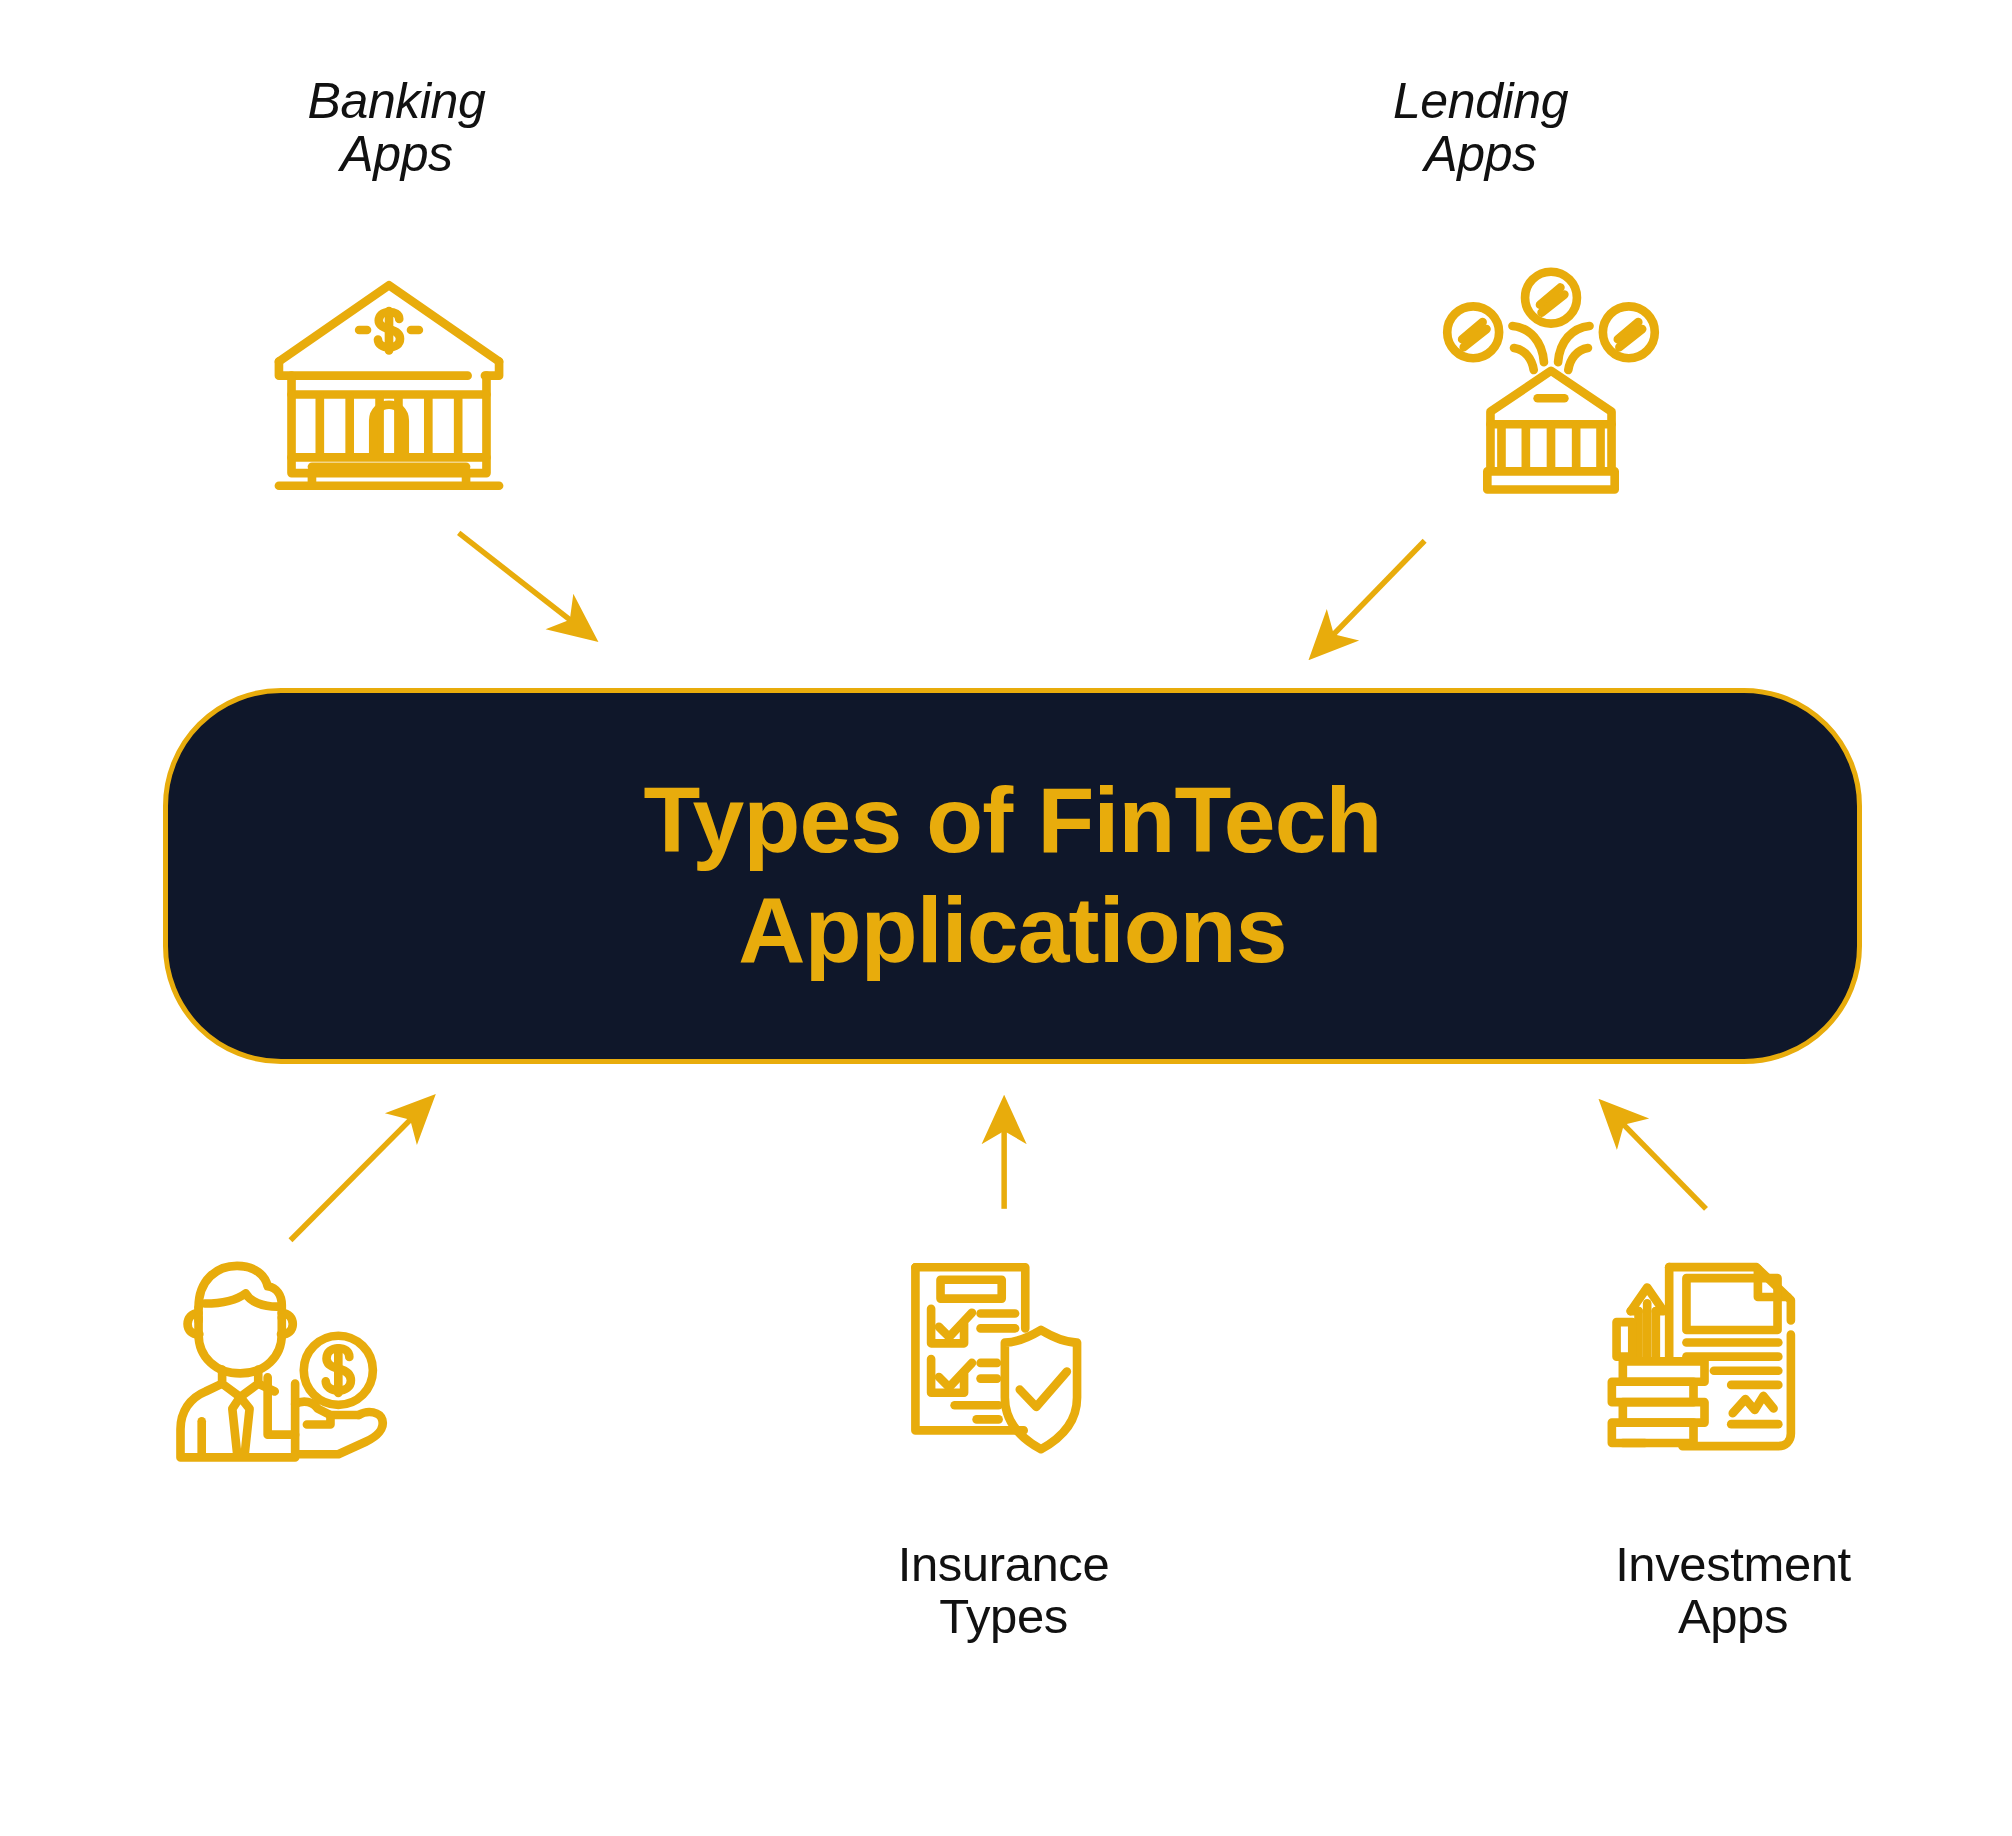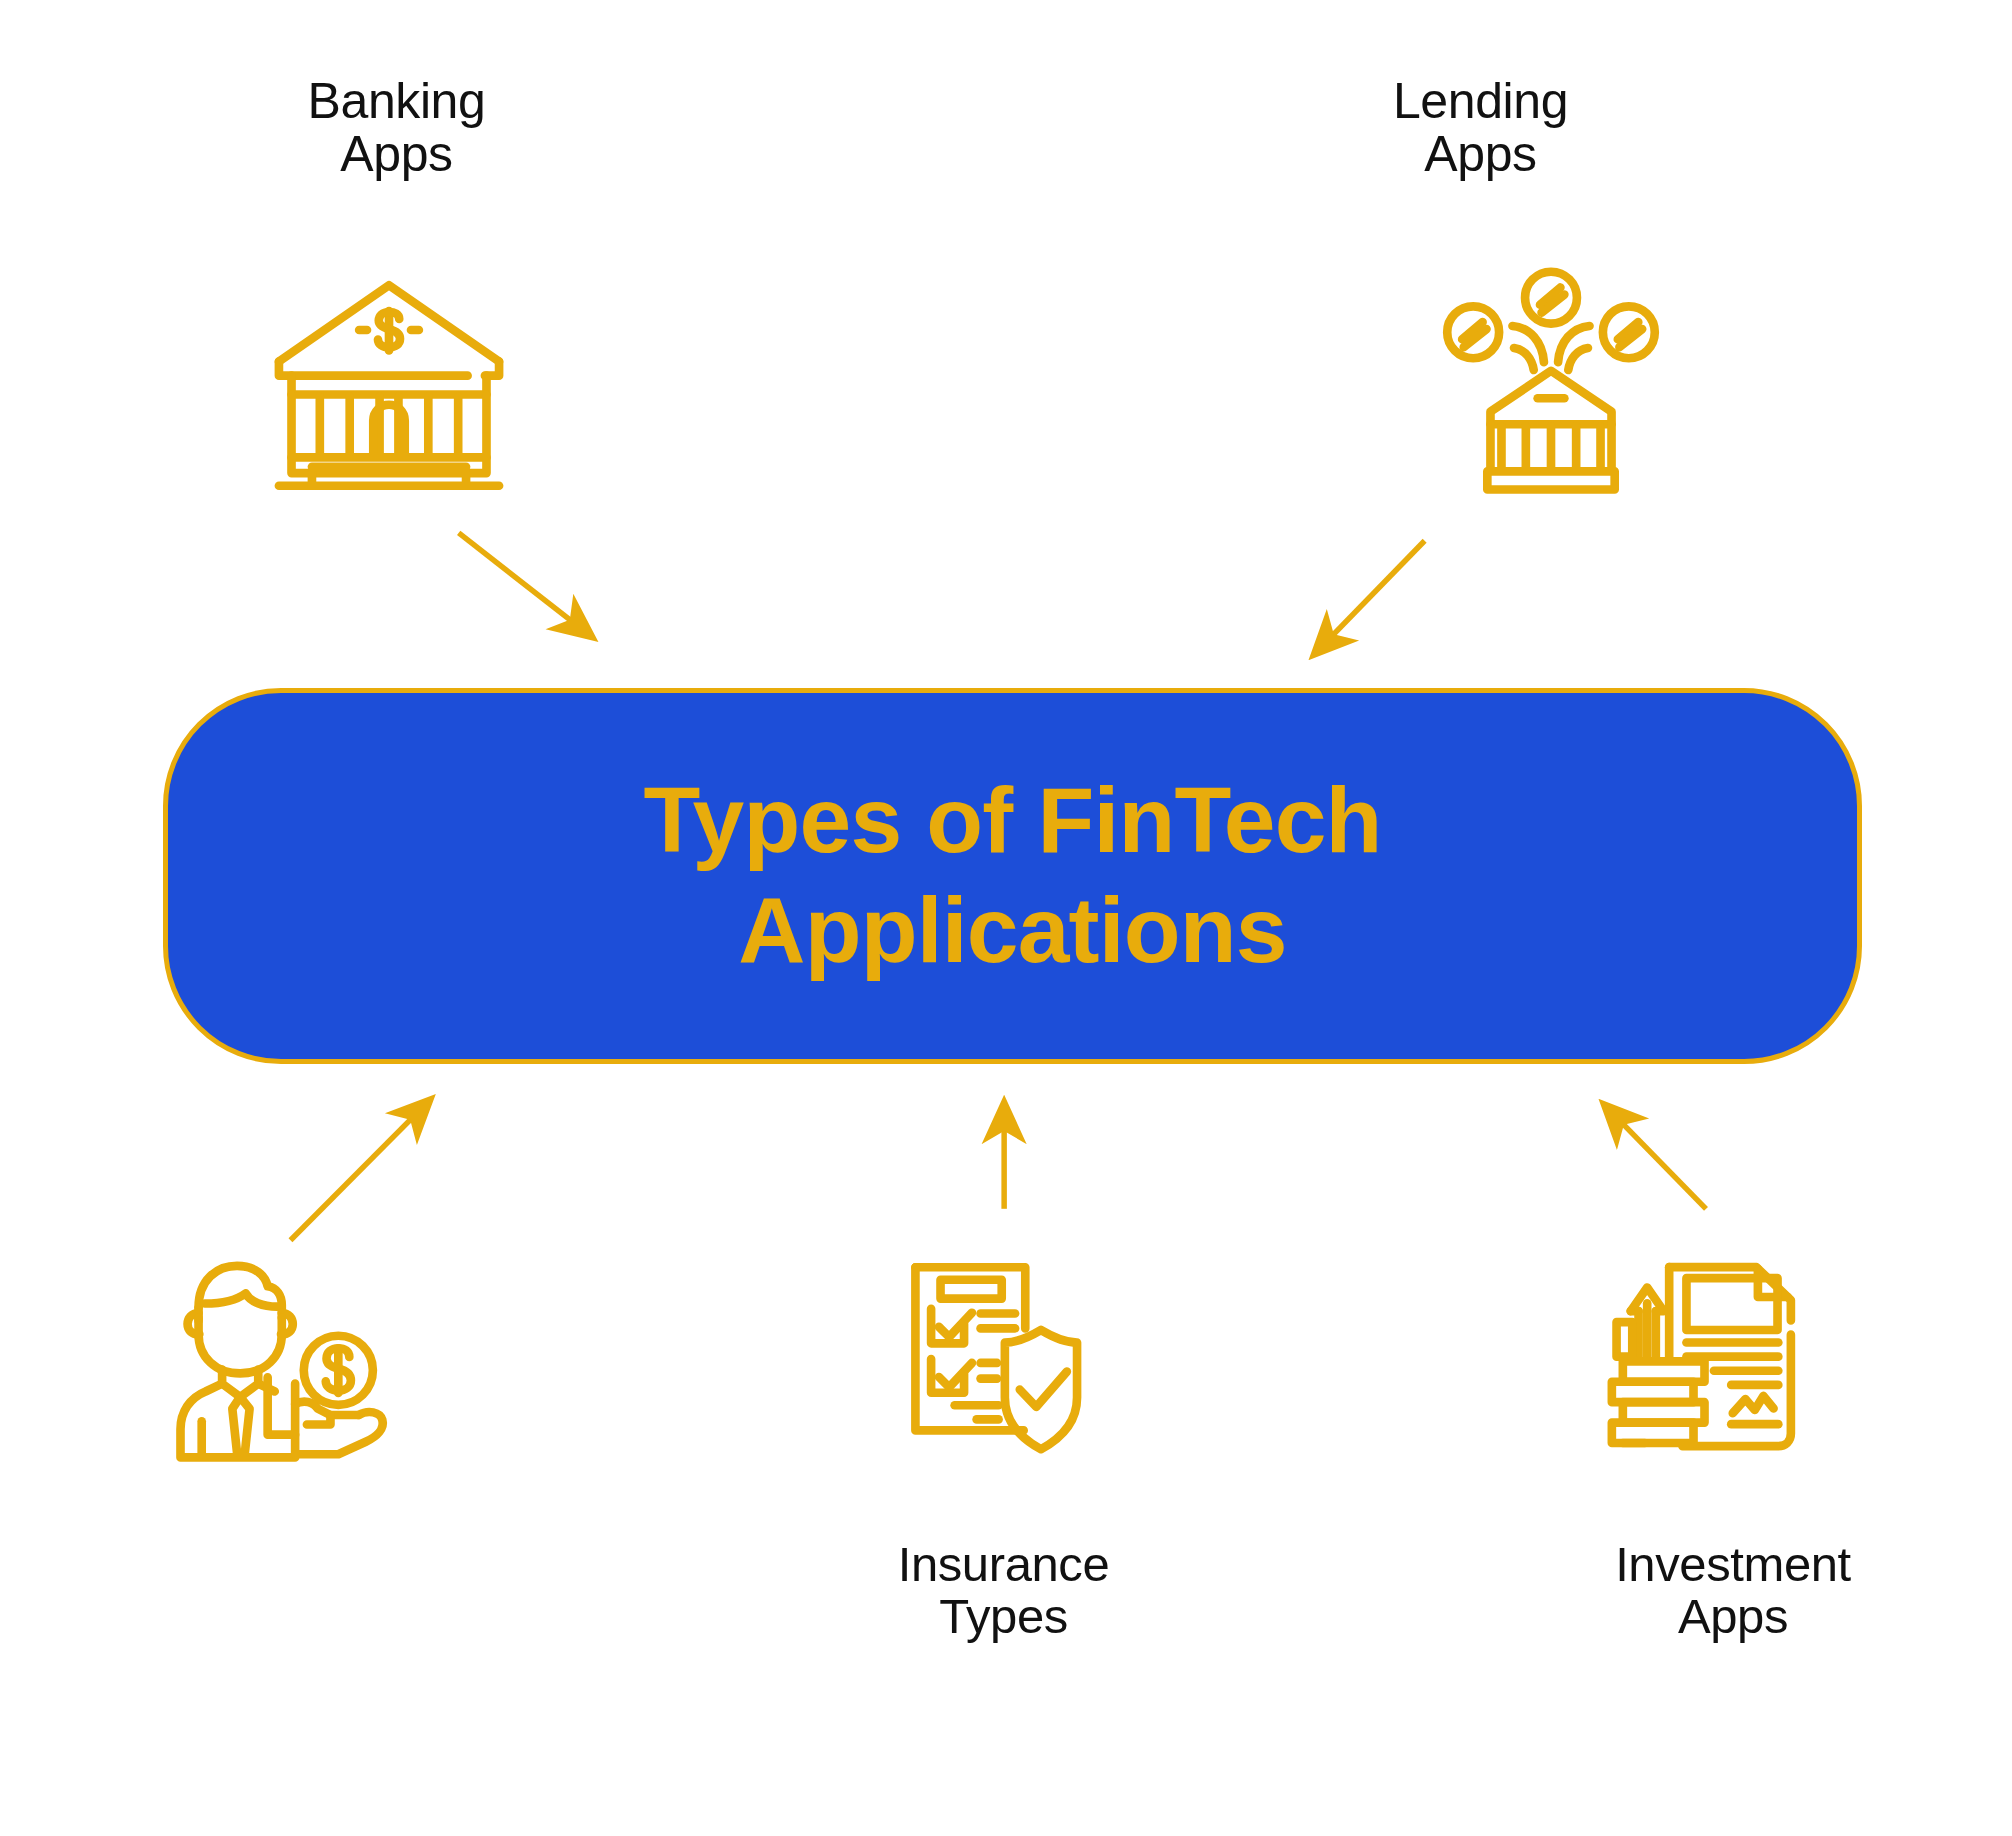--- a/index.html
+++ b/index.html
@@ -10,34 +10,34 @@
     position:absolute;
     text-align:center;
     color:#111111;
     font-family:"Liberation Sans",sans-serif;
     font-size:49px;
     line-height:1.06;
     font-weight:400;
     letter-spacing:-0.4px;
     white-space:pre-line;
   }
-  .top-label{font-size:50px;}
+  .top-label{font-size:50px;font-style:italic;}
   .bottom-label{font-size:49px;}
 
   .icon-box{position:absolute;}
   .icon-box svg{display:block;width:100%;height:100%;}
 
   #center-card{
     position:absolute;
     left:163px; top:688px;
     width:1699px; height:376px;
     border:5.5px solid #E8AC0C;
     border-radius:118px;
     box-sizing:border-box;
-    background:#1d4ed8;
+    background:#0f172a;
     display:flex;
     align-items:center;
     justify-content:center;
   }
   #center-title{
     color:#E8AC0C;
     font-family:"Liberation Sans",sans-serif;
     font-weight:bold;
     font-size:93px;
     line-height:1.18;

